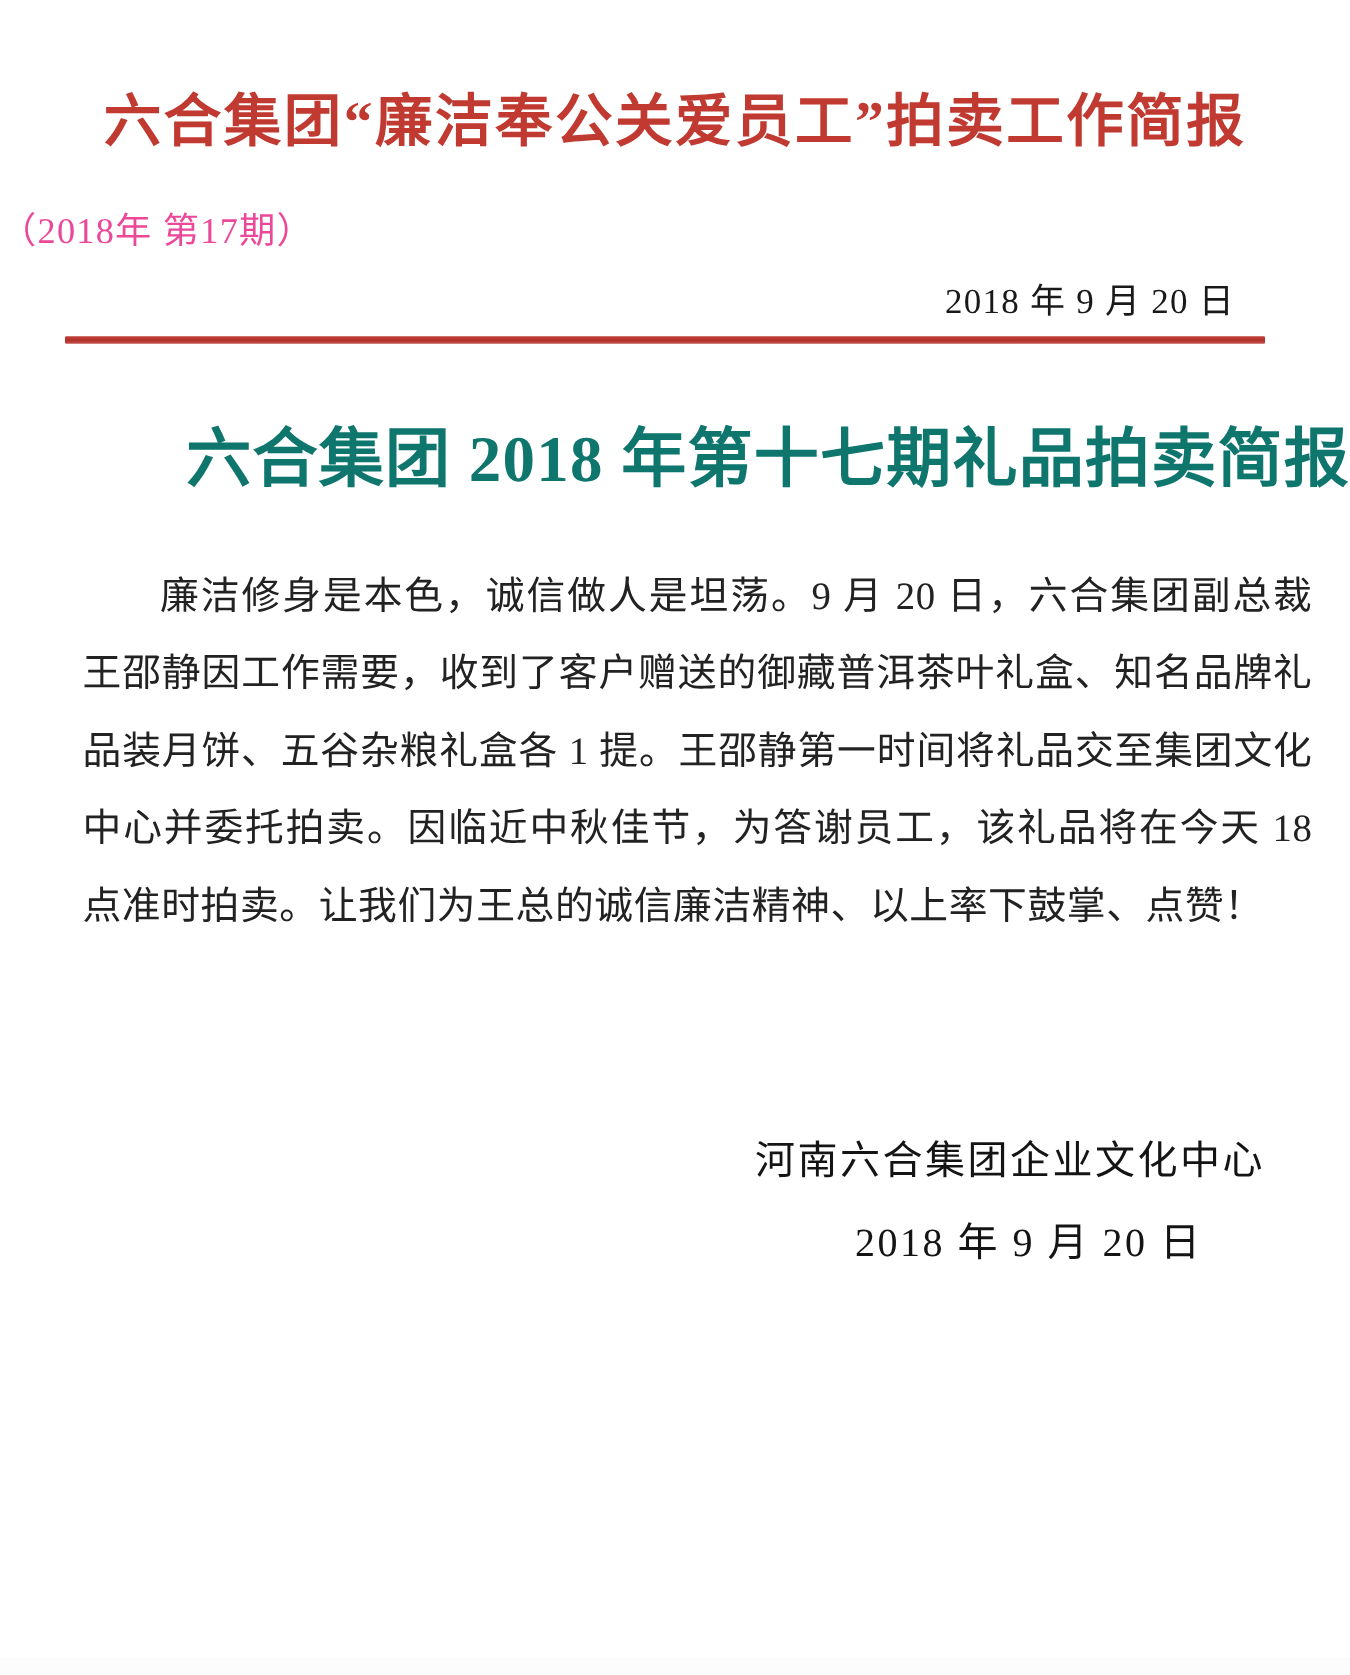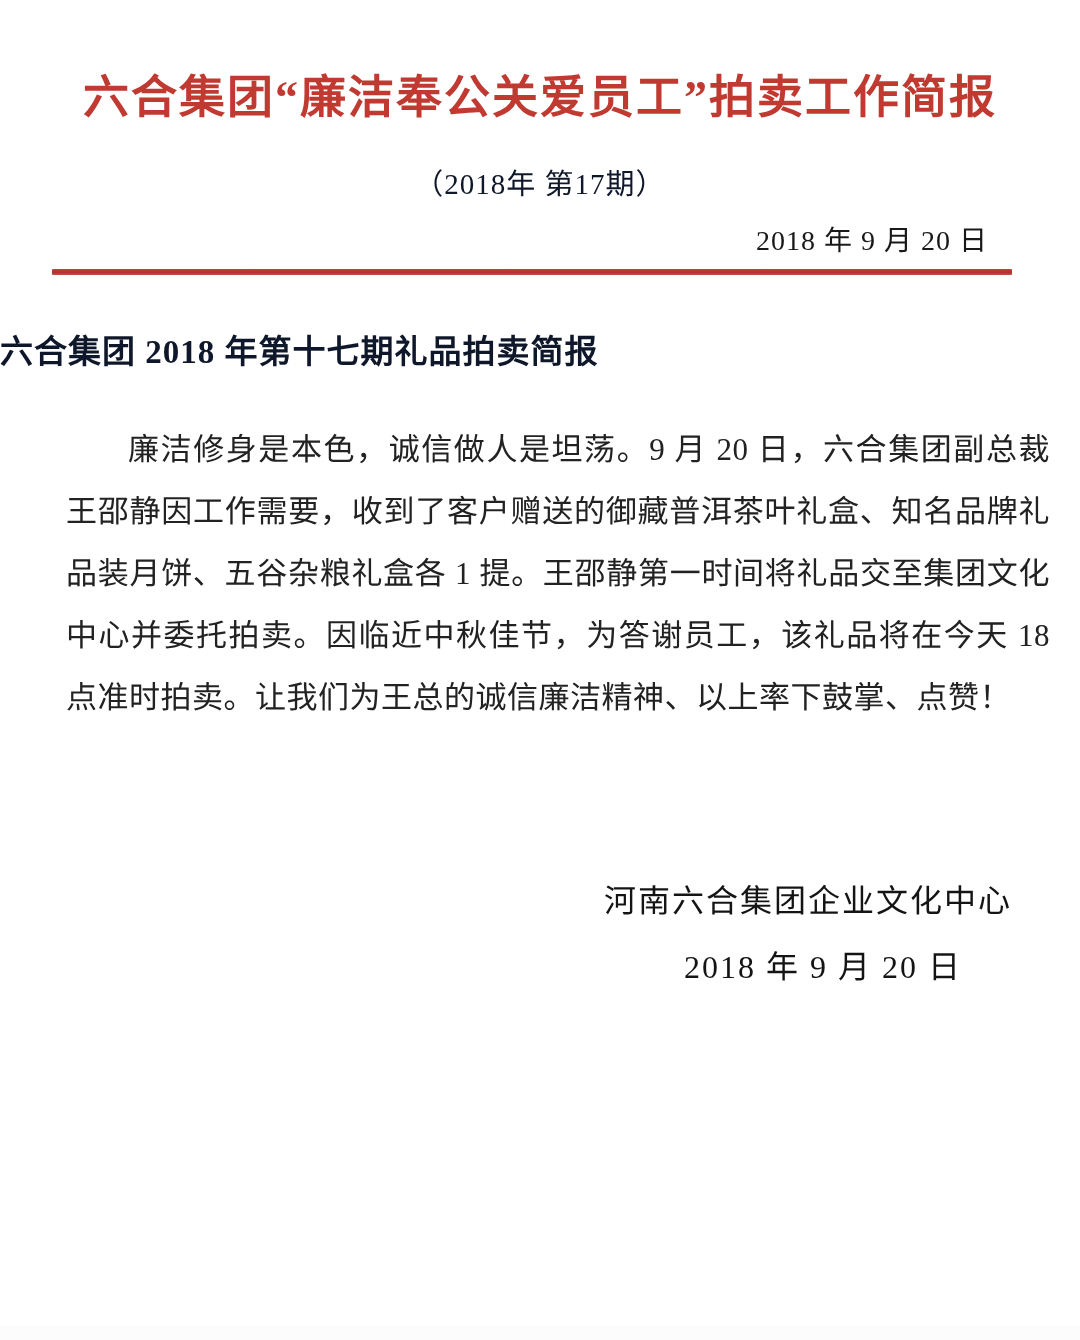--- a/index.html
+++ b/index.html
@@ -20,45 +20,44 @@
     padding-top: 68px;
     text-align: center;
     font-size: 46px;
     font-weight: bold;
     letter-spacing: 2px;
     color: #c13a31;
     line-height: 60px;
   }
   .issue-line {
     margin-top: 32px;
-    text-align: center;
     font-size: 29px;
-    color: #0f172a;
+    color: #ec4899;
     letter-spacing: 1px;
   }
   .date-line-top {
     margin-top: 16px;
     text-align: right;
     padding-right: 92px;
     font-size: 28px;
     color: #191919;
     letter-spacing: 1px;
   }
   .red-rule {
     margin: 11px 68px 0 52px;
     height: 6px;
     background: linear-gradient(to bottom, #c2423a 0%, #b3302b 55%, #c0554c 100%);
     border-radius: 1px;
   }
   .section-heading {
     margin-top: 50px;
-    text-align: left;
-    font-size: 33px;
+    text-align: right;
+    font-size: 52px;
     font-weight: bold;
-    color: #0f172a;
+    color: #0f766e;
     letter-spacing: 1px;
   }
   .body-text {
     margin: 46px 30px 0 66px;
   }
   .body-text p {
     margin: 0;
     font-size: 31px;
     line-height: 62px;
     text-align: justify;

